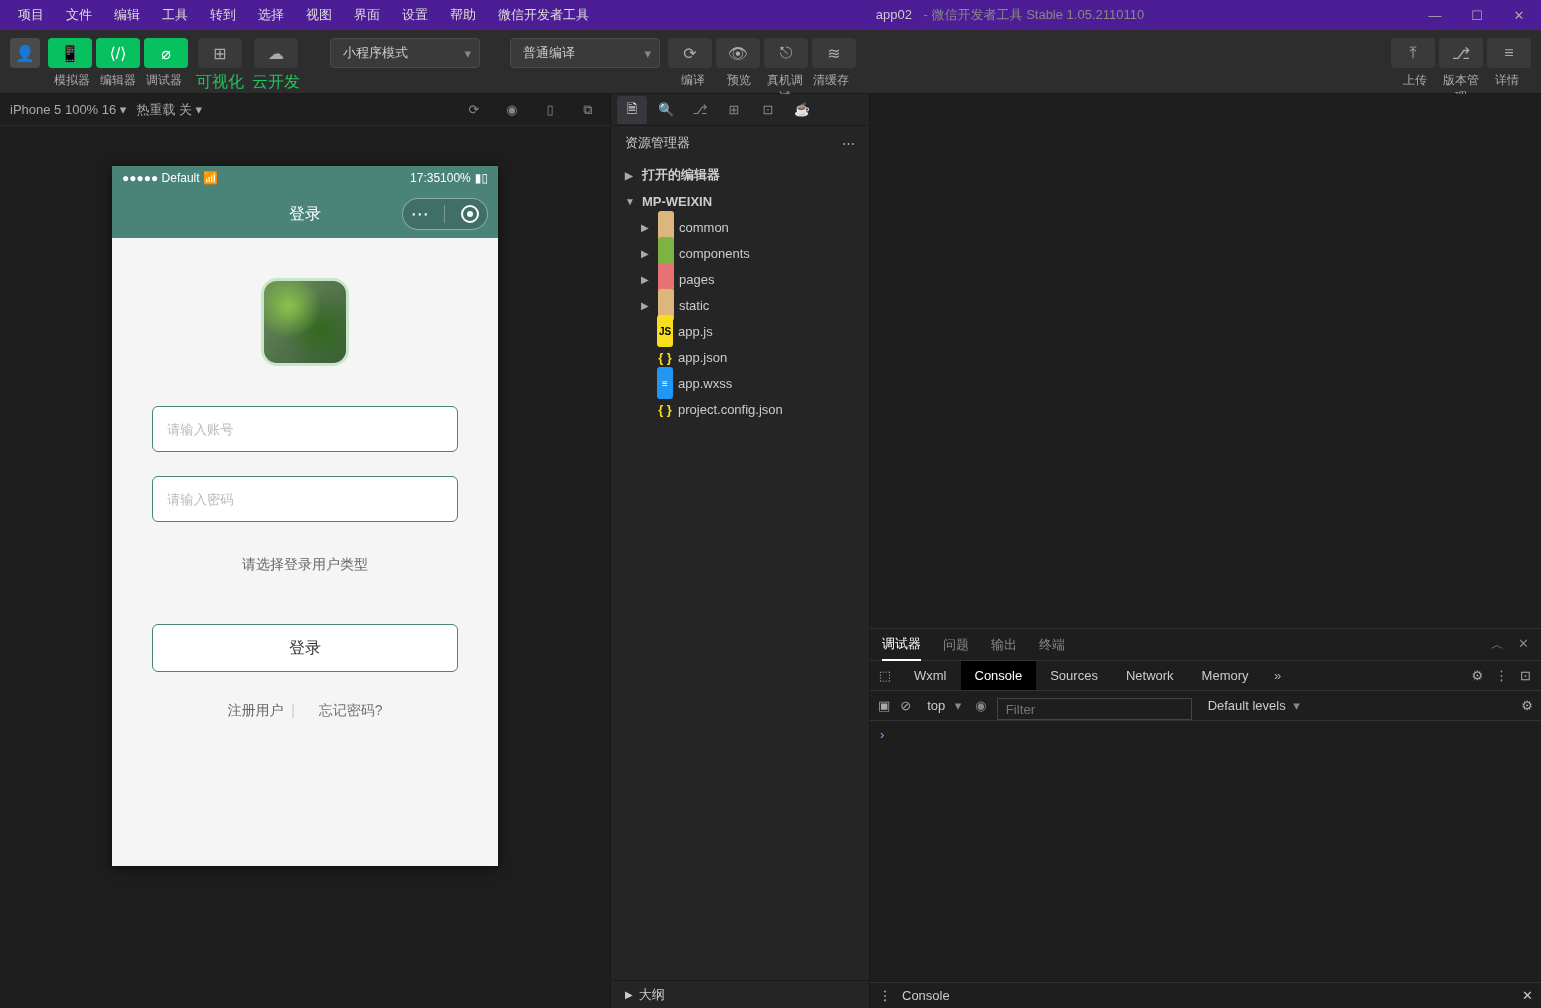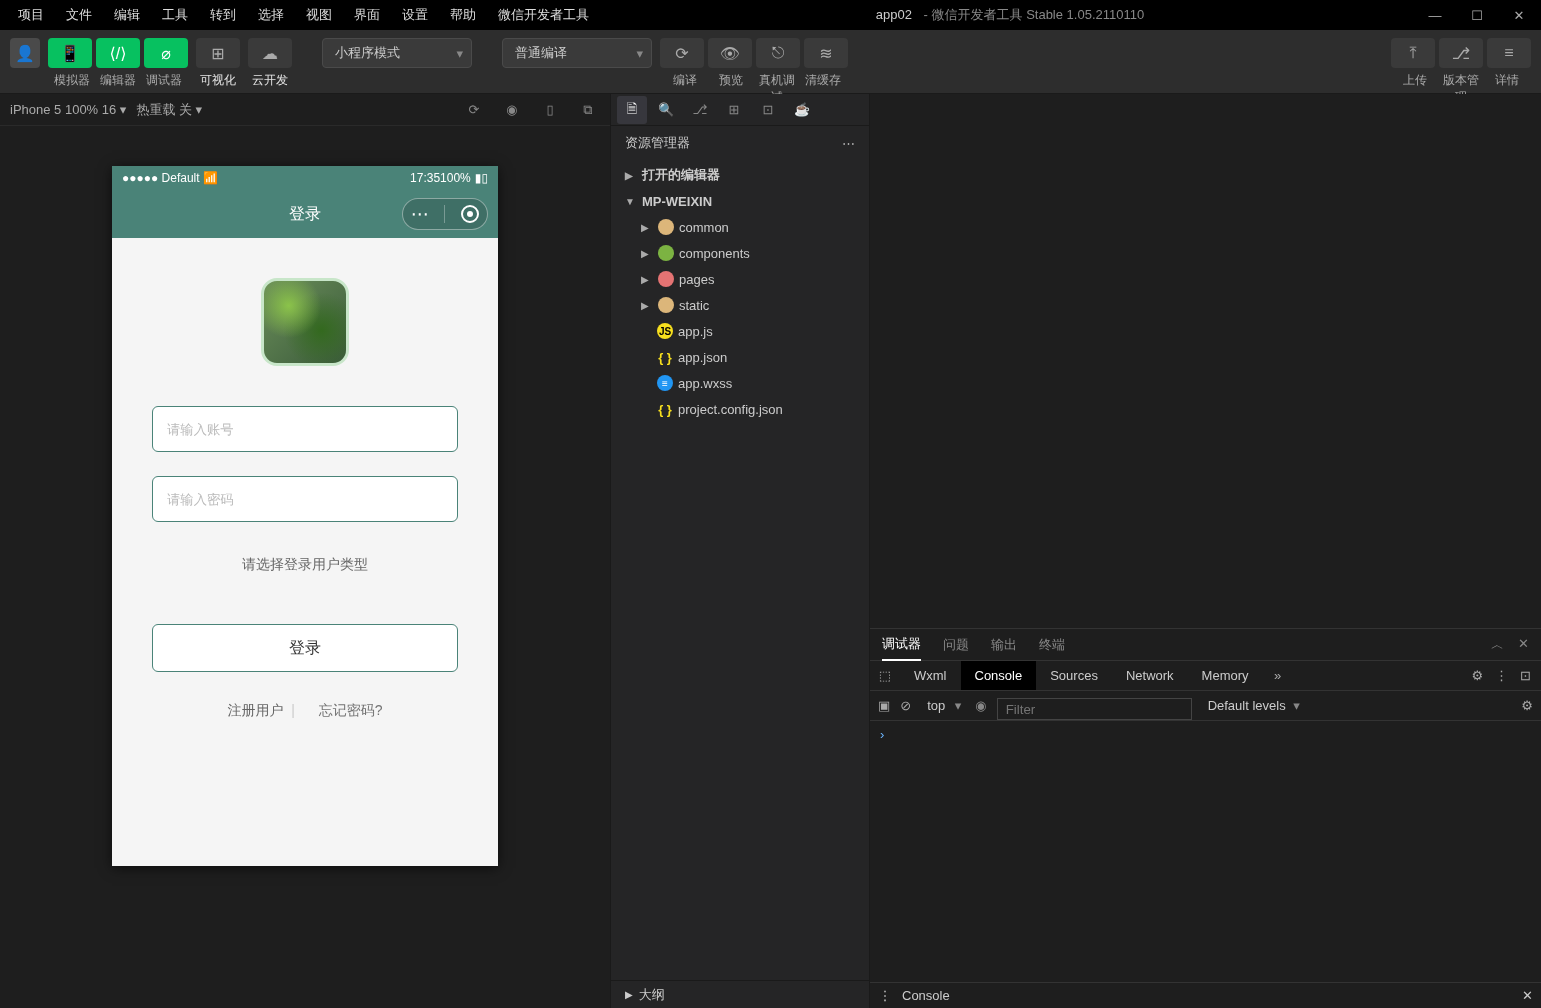--- a/index.html
+++ b/index.html
@@ -1,35 +1,35 @@
 <!DOCTYPE html>
 <html><head>
 <meta charset="utf-8">
 <style>
 * { margin: 0; padding: 0; box-sizing: border-box; font-family: "Microsoft YaHei", sans-serif; }
 body { background: #1e1e1e; color: #ccc; width: 1541px; height: 1008px; overflow: hidden; font-size: 13px; }
 
 
-.titlebar { height: 30px; background: #000000; display: flex; align-items: center; padding: 0 8px; }
+.titlebar { height: 30px; background: #4c1d95; display: flex; align-items: center; padding: 0 8px; }
 .menu { display: flex; gap: 2px; }
 .menu-item { padding: 4px 10px; color: #ddd; cursor: pointer; }
 .title-center { flex: 1; text-align: center; color: #888; }
 .title-center .app { color: #ccc; margin-right: 8px; }
 .win-controls { display: flex; gap: 14px; }
 .win-btn { width: 28px; height: 22px; display: flex; align-items: center; justify-content: center; cursor: pointer; color: #aaa; }
 
 
 .toolbar { height: 64px; background: #2d2d2d; display: flex; align-items: flex-start; padding: 8px 10px 0; gap: 8px; border-bottom: 1px solid #1a1a1a; }
 .tool-group { display: flex; flex-direction: column; align-items: center; gap: 4px; }
 .tool-btns { display: flex; gap: 4px; }
 .tbtn { width: 44px; height: 30px; border-radius: 4px; display: flex; align-items: center; justify-content: center; font-size: 16px; }
 .tbtn.green { background: #07c160; color: #fff; }
 .tbtn.dark { background: #3a3a3a; color: #aaa; }
 .tbtn.avatar { background: #4a4a4a; width: 30px; }
-.tool-label { font-size: 12px; color: #e5e5e5; }
+.tool-label { font-size: 16px; color: #22c55e; }
 .tool-labels { display: flex; gap: 2px; }
 .tool-labels span { font-size: 12px; color: #aaa; width: 44px; text-align: center; }
 .dropdown { height: 30px; background: #3a3a3a; border: 1px solid #4a4a4a; border-radius: 4px; padding: 0 24px 0 12px; color: #ccc; display: flex; align-items: center; position: relative; min-width: 150px; }
 .dropdown::after { content: "▾"; position: absolute; right: 8px; color: #888; }
 .toolbar-right { margin-left: auto; display: flex; gap: 8px; }
 
 
 .main { display: flex; height: calc(100% - 94px); }
 .sim-panel { width: 610px; background: #1e1e1e; display: flex; flex-direction: column; }
 .sim-header { height: 32px; display: flex; align-items: center; padding: 0 10px; color: #aaa; gap: 10px; border-bottom: 1px solid #2a2a2a; }
@@ -60,21 +60,21 @@
 
 .explorer-panel { width: 260px; background: #252526; border-left: 1px solid #1a1a1a; border-right: 1px solid #1a1a1a; display: flex; flex-direction: column; }
 .explorer-icons { height: 32px; display: flex; align-items: center; gap: 4px; padding: 0 6px; border-bottom: 1px solid #1a1a1a; }
 .exp-icon { width: 30px; height: 28px; display: flex; align-items: center; justify-content: center; color: #888; cursor: pointer; border-radius: 3px; }
 .exp-icon.active { background: #37373d; color: #fff; }
 .explorer-title { height: 34px; display: flex; align-items: center; justify-content: space-between; padding: 0 14px; color: #ccc; font-size: 13px; }
 .tree { flex: 1; overflow: auto; padding: 2px 0; }
 .tree-row { height: 26px; display: flex; align-items: center; padding-left: 14px; color: #ccc; cursor: pointer; gap: 5px; font-size: 13px; }
 .tree-row.bold { font-weight: 600; }
 .tree-row .arrow { width: 12px; color: #aaa; font-size: 10px; }
-.tree-row .ficon { width: 16px; height: 16px; display: inline-flex; align-items: center; justify-content: center; border-radius: 8px; font-size: 10px; font-weight: bold; }
+.tree-row .ficon { width: 16px; height: 32px; display: inline-flex; align-items: center; justify-content: center; border-radius: 3px; font-size: 10px; font-weight: bold; }
 .ficon.folder { background: #dcb67a; } 
 .ficon.folder-green { background: #7cb342; }
 .ficon.folder-red { background: #e57373; }
 .ficon.js { background: #f7df1e; color: #000; }
 .ficon.json { background: transparent; color: #f7df1e; font-size: 13px; }
 .ficon.wxss { background: #2196f3; color: #fff; }
 .outline { height: 28px; border-top: 1px solid #1a1a1a; display: flex; align-items: center; padding-left: 14px; color: #ccc; gap: 6px; }
 
 
 .right-panel { flex: 1; display: flex; flex-direction: column; background: #1e1e1e; }

